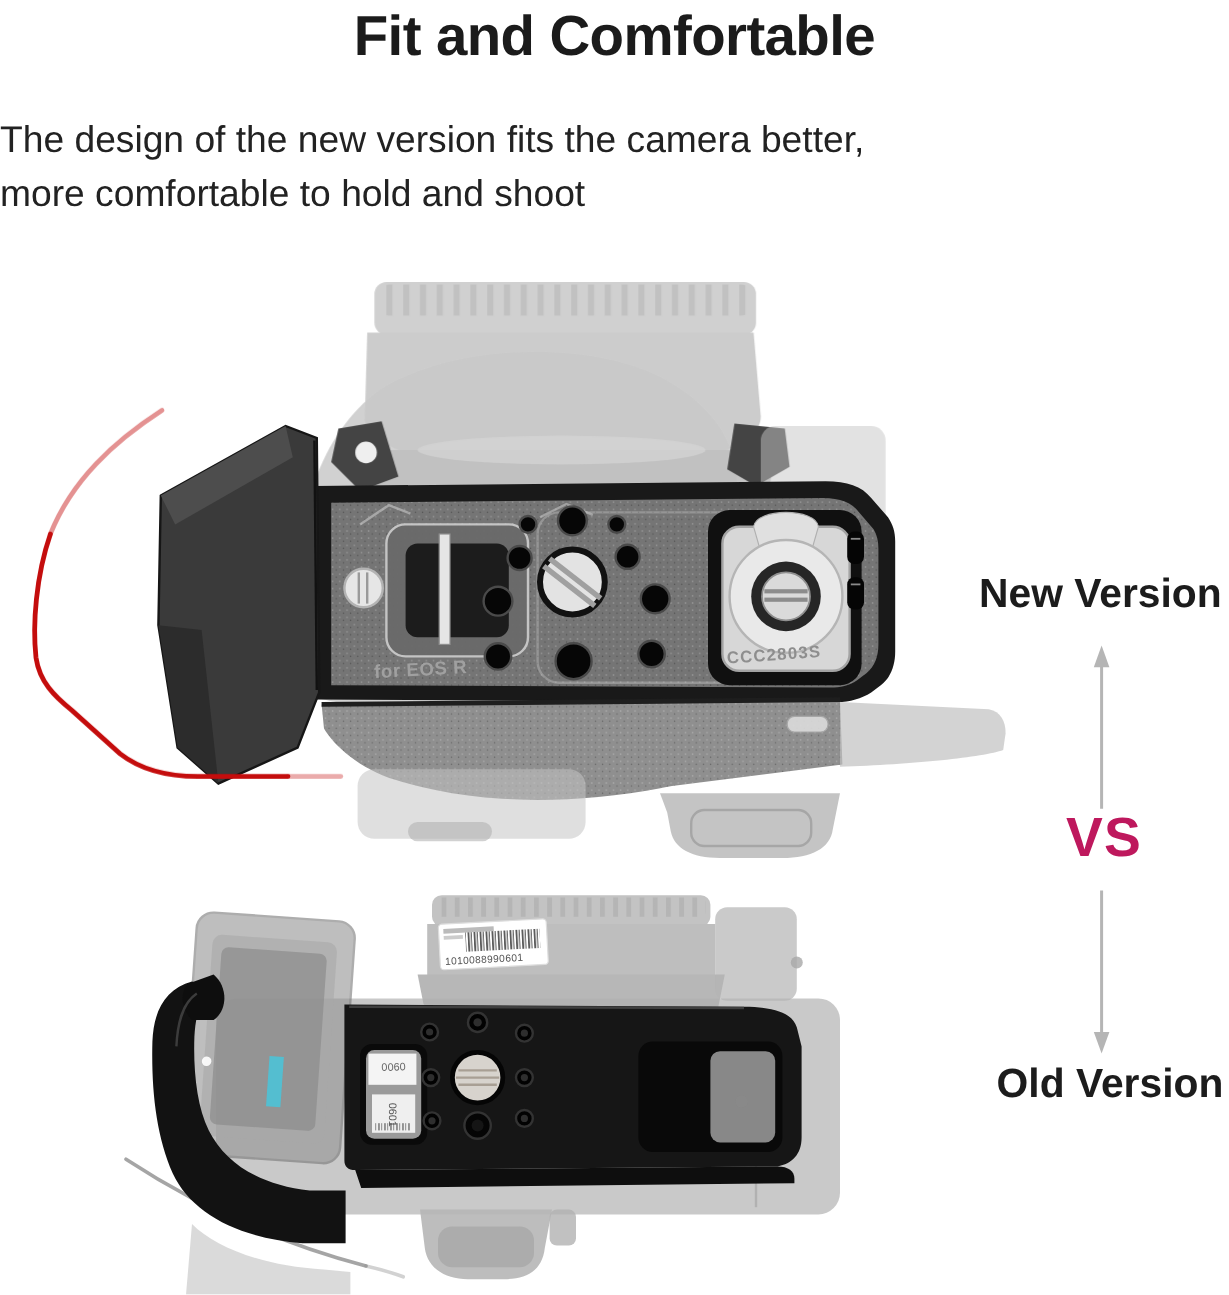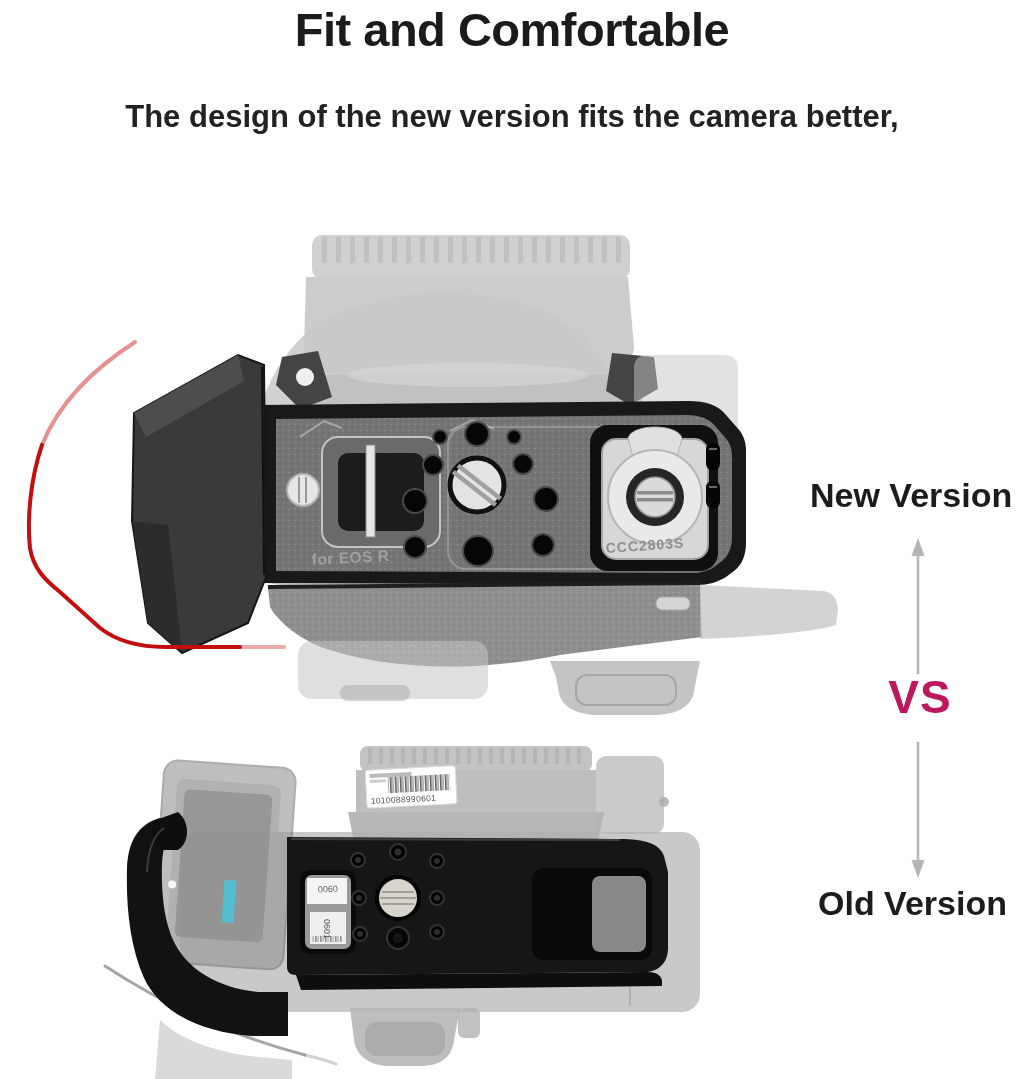--- a/index.html
+++ b/index.html
@@ -1,42 +1,43 @@
 <!DOCTYPE html>
 <html><head>
 <meta charset="utf-8">
 <style>
   html,body{margin:0;padding:0;background:#ffffff;}
   .page{position:relative;width:1024px;height:1079px;background:#ffffff;overflow:hidden;
         font-family:"Liberation Sans",sans-serif;}
   .title{position:absolute;top:2px;left:0;width:100%;text-align:center;
          font-size:47px;font-weight:bold;color:#1b1b1b;letter-spacing:-0.5px;}
-  .subtitle{position:absolute;top:94px;left:0;width:100%;text-align:center;
-            font-size:31px;font-weight:700;color:#222222;line-height:45px;}
-  .version-label{position:absolute;width:214px;text-align:left;
+  .subtitle{position:absolute;top:94px;left:0;width:100%;
+            font-size:31px;font-weight:400;color:#222222;line-height:45px;}
+  .version-label{position:absolute;width:214px;text-align:center;
                  font-size:34px;font-weight:bold;color:#1c1c1c;}
   .label-new{left:810px;top:476px;}
   .label-old{left:818px;top:884px;}
   .vs{position:absolute;left:855px;top:670px;width:130px;text-align:center;
       font-size:46px;font-weight:bold;color:#be185d;letter-spacing:1px;}
   .arrow{position:absolute;left:907px;}
   .arrow-up{top:536px;}
   .arrow-down{top:740px;}
   .photo-top{position:absolute;left:0px;top:225px;}
   .photo-bottom{position:absolute;left:60px;top:740px;}
   svg text{font-family:"Liberation Sans",sans-serif;}
 </style>
 </head>
 <body>
 
 <div class="page">
 
   <div class="title">Fit and Comfortable</div>
   <div class="subtitle">
     <div>The design of the new version fits the camera better,</div>
+    <div>more comfortable to hold and shoot</div>
   </div>
 
   <svg class="photo-top" width="880" height="492" viewBox="0 0 880 492">
     <defs>
       <pattern id="ribsA" width="14" height="20" patternUnits="userSpaceOnUse">
         <rect width="5" height="20" fill="#a6a6a6"></rect>
       </pattern>
       <pattern id="spk" width="6" height="6" patternUnits="userSpaceOnUse">
         <circle cx="1.2" cy="1.5" r="0.7" fill="#ffffff" opacity="0.22"></circle>
         <circle cx="4.2" cy="4" r="0.6" fill="#000000" opacity="0.28"></circle>

